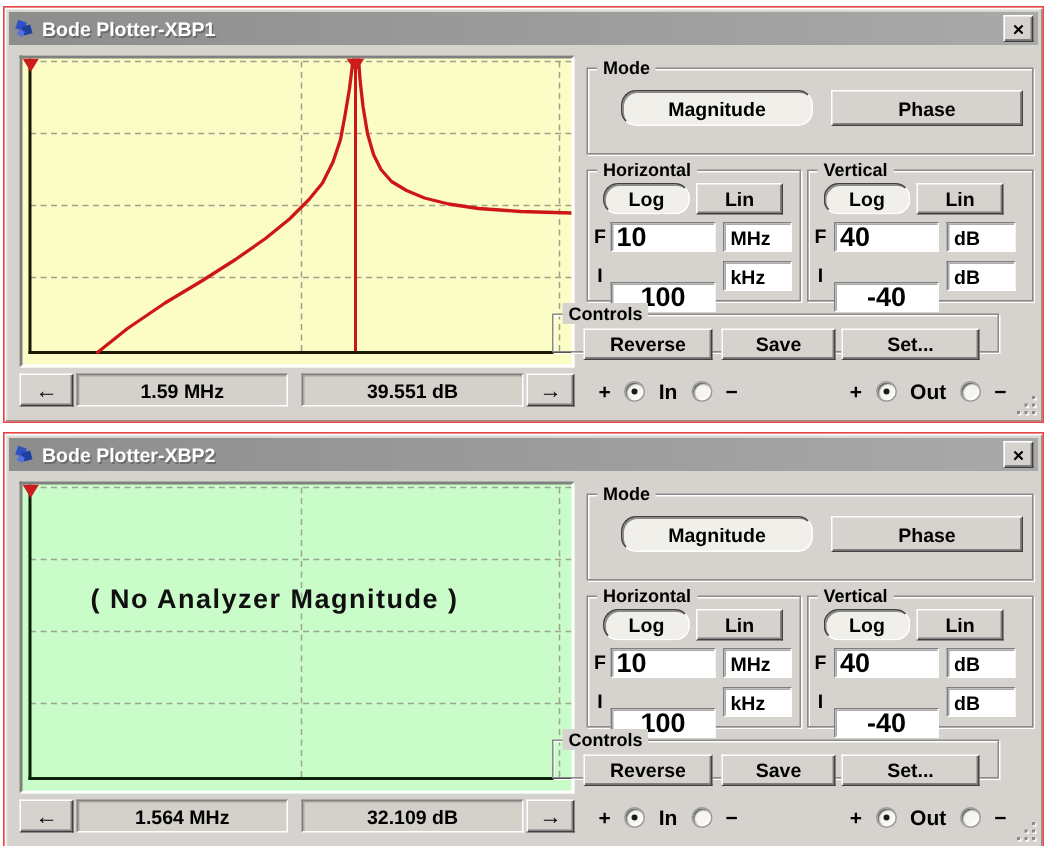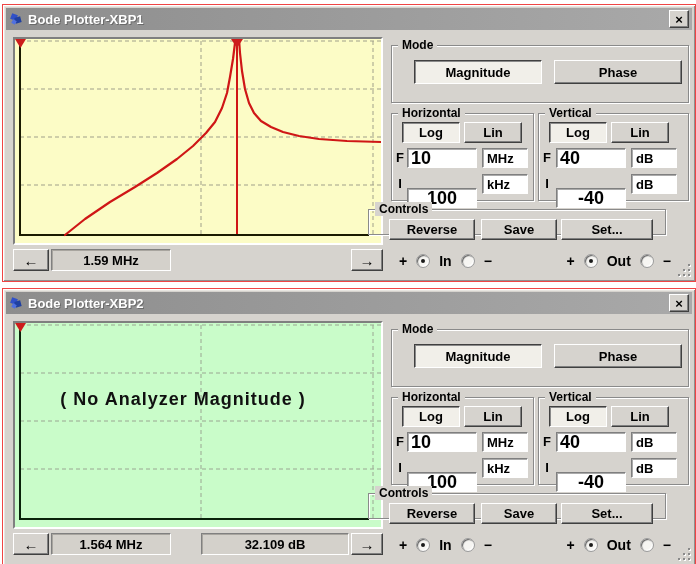--- a/index.html
+++ b/index.html
@@ -32,36 +32,36 @@
     font-weight:bold;font-size:18px;color:#101010;letter-spacing:1px;}
 
   
   .arrow-btn{position:absolute;top:244px;height:22px;background:#d6d3ce;
     border:1px solid;border-color:#ffffff #404040 #404040 #ffffff;box-shadow:inset -1px -1px 0 #808080;
     display:flex;align-items:center;justify-content:center;font-weight:bold;font-size:15px;color:#000;box-sizing:border-box;}
   .arrow-left{left:10px;width:36px;} .arrow-right{left:348px;width:32px;}
   .readout{position:absolute;top:244px;height:22px;background:#d4d1cb;
     border:1px solid;border-color:#808080 #ffffff #ffffff #808080;box-shadow:inset 1px 1px 0 #a8a59f;
     display:flex;align-items:center;justify-content:center;font-size:13px;font-weight:bold;color:#000;box-sizing:border-box;}
-  .readout-freq{left:48px;width:120px;} .readout-db{left:198px;width:148px;}
+  .readout-freq{left:48px;width:141px;} .readout-db{left:198px;width:148px;}
 
   
   .group{position:absolute;border:1px solid #8a8a8a;box-shadow:1px 1px 0 #ffffff, inset 1px 1px 0 #ffffff;box-sizing:border-box;}
   .group-label{position:absolute;top:-8px;left:6px;background:#d6d3ce;padding:0 4px;
     font-size:12px;font-weight:bold;color:#000;white-space:nowrap;}
   .g-mode{left:388px;top:40px;width:298px;height:58px;}
   .g-horizontal{left:388px;top:108px;width:143px;height:88px;}
   .g-vertical{left:535px;top:108px;width:151px;height:88px;padding-left:40px;}
   .g-controls{left:365px;top:204px;width:298px;height:26px;}
 
   
   .btn{position:absolute;background:#d6d3ce;box-sizing:border-box;
     border:1px solid;border-color:#ffffff #404040 #404040 #ffffff;box-shadow:inset -1px -1px 0 #808080;
     display:flex;align-items:center;justify-content:center;font-size:13px;font-weight:bold;color:#000;}
-  .btn.active{background:#f1efe9;border-color:#404040 #ffffff #ffffff #404040;box-shadow:inset 1px 1px 0 #8a8a8a;}
+  .btn.active{background:#f1efe9;border-color:#404040 #ffffff #ffffff #404040;box-shadow:inset 1px 1px 0 #8a8a8a;border-radius:10px;}
   .b-magnitude{left:22px;top:14px;width:128px;height:24px;}
   .b-phase{left:162px;top:14px;width:128px;height:24px;}
   .b-log{left:10px;top:8px;width:58px;height:21px;}
   .b-lin{left:72px;top:8px;width:58px;height:21px;}
   .b-reverse{left:20px;top:9px;width:86px;height:21px;}
   .b-save{left:112px;top:9px;width:76px;height:21px;}
   .b-set{left:192px;top:9px;width:92px;height:21px;}
 
   
   .fi-label{position:absolute;font-size:13px;font-weight:bold;color:#000;width:12px;text-align:center;}
@@ -128,20 +128,21 @@
         <polygon points="0,0 11,0 5.5,9" fill="#cc1c1c"></polygon>
         <polygon points="216,0 228,0 222,9" fill="#cc1c1c"></polygon>
       </svg>
       <div class="plot-msg"></div>
     </div>
 
     <div class="arrow-btn arrow-left">
         <span>←</span>
       </div>
     <div class="readout readout-freq">1.59 MHz</div>
+    <div class="readout readout-db">39.551 dB</div>
     <div class="arrow-btn arrow-right">
         <span>→</span>
       </div>
 
     <div class="group g-mode">
       <span class="group-label">Mode</span>
       <div class="btn active b-magnitude">Magnitude</div>
       <div class="btn b-phase">Phase</div>
     </div>
 

